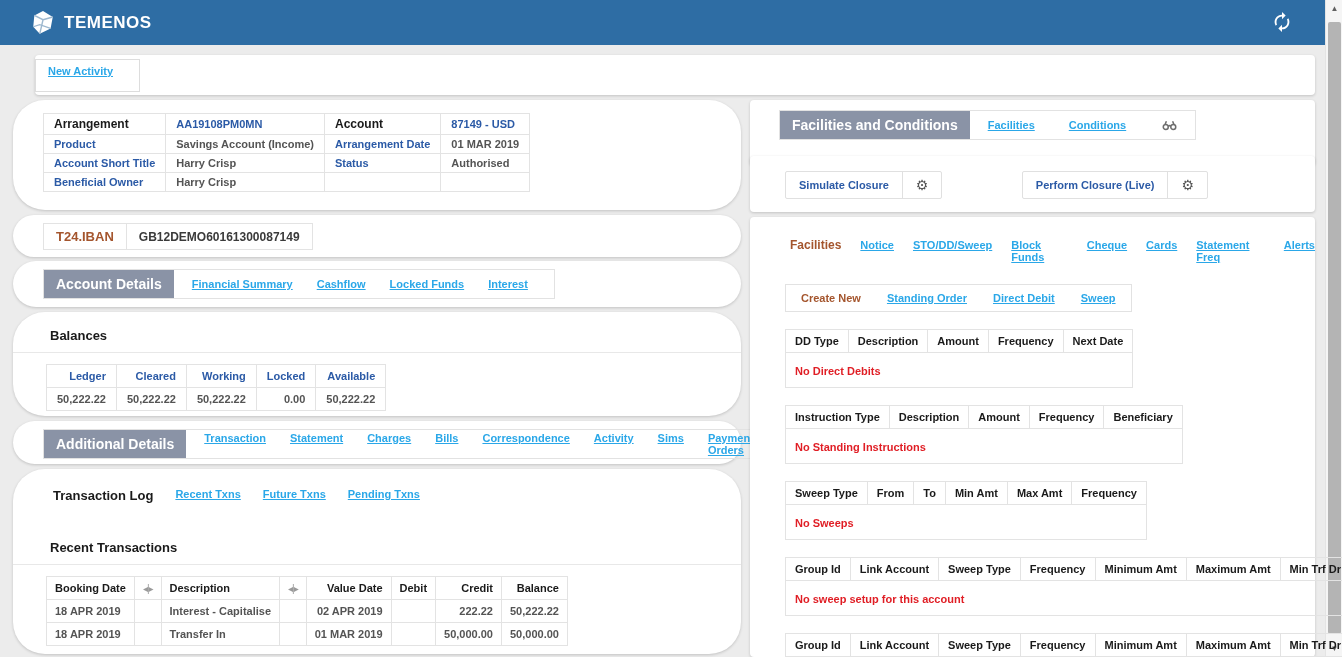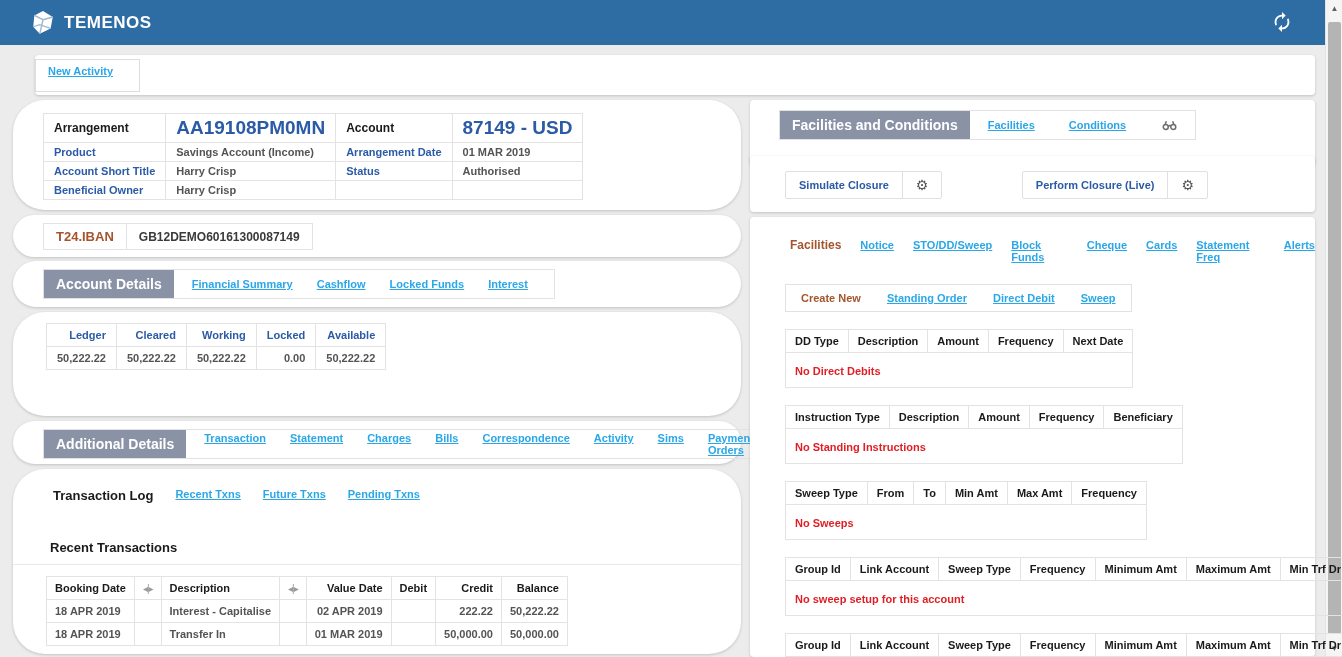--- a/index.html
+++ b/index.html
@@ -56,21 +56,21 @@
 
   
   .arrangement-card { top:100px; height:110px; }
   .arr-table { border-collapse:collapse; margin:13px 0 0 30px; }
   .arr-table td { border:1px solid #e3e3e3; padding:3px 10px; white-space:nowrap; }
   .arr-table .c1 { min-width:97px; }
   .arr-table .c2 { min-width:126px; }
   .arr-table .c3 { min-width:95px; }
   .arr-table .c4 { min-width:82px; }
   .lbl-strong { color:#1a1a1a; font-weight:bold; font-size:12px; }
-  .val-big { color:#2b5aa6; font-weight:bold; font-size:19px; }
+  .val-big { color:#2b5aa6; font-weight:bold; font-size:11px; }
 
   
   .iban-card { top:215px; height:42px; }
   .iban-table { border-collapse:collapse; margin:8px 0 0 30px; }
   .iban-table td { border:1px solid #e3e3e3; padding:5px 12px; white-space:nowrap; }
   .iban-lbl { color:#a4552d; font-weight:bold; font-size:13px; }
   .iban-val { color:#3a3a3a; font-weight:bold; font-size:12px; }
 
   
   .acct-details-card { top:261px; height:46px; }
@@ -206,20 +206,21 @@
       <span class="sec-links">
         <a class="lnk">Financial Summary</a>
         <a class="lnk">Cashflow</a>
         <a class="lnk">Locked Funds</a>
         <a class="lnk">Interest</a>
       </span>
     </div>
   </div>
 
   <div class="card lcard balances-card">
+    <div class="block-title">Balances</div>
     <table class="bal-table">
       <tbody>
           <tr>
         <th>Ledger</th>
         <th>Cleared</th>
         <th>Working</th>
         <th>Locked</th>
         <th>Available</th>
       </tr>
       <tr>

